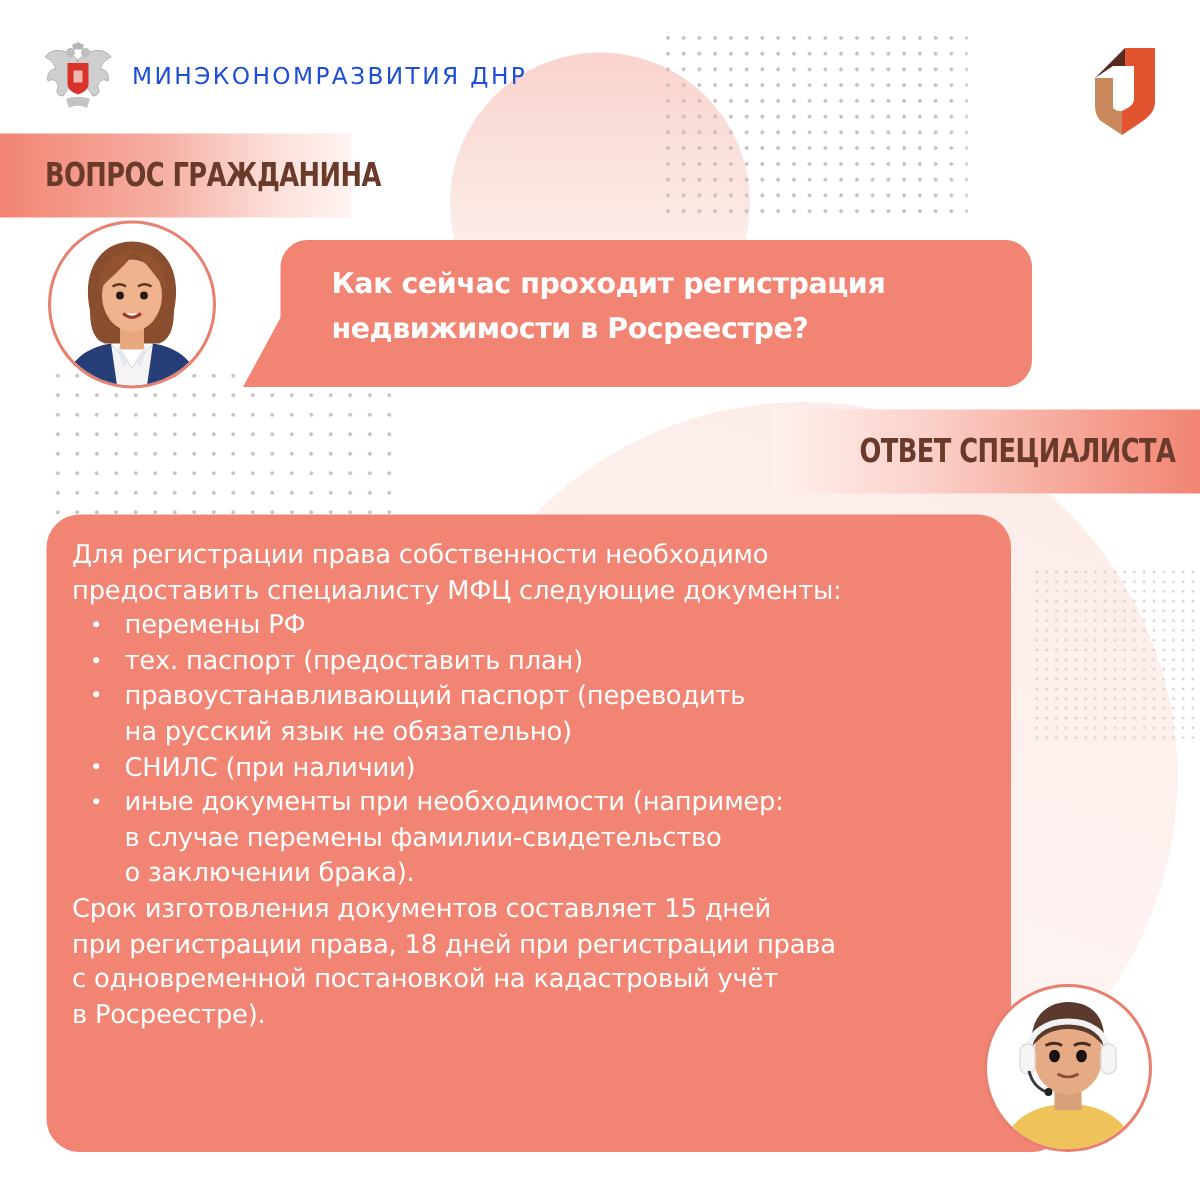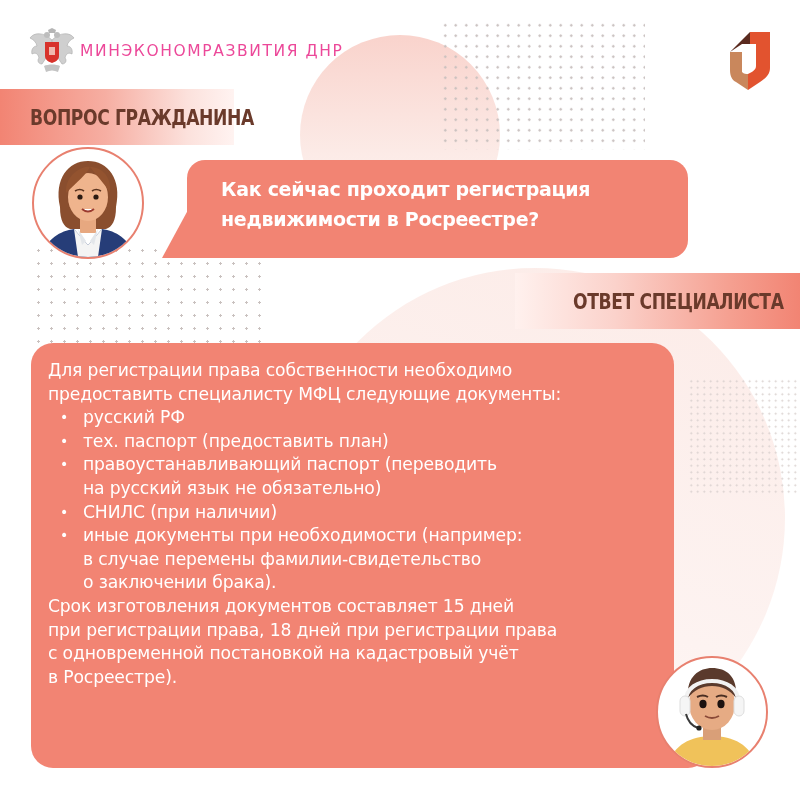--- a/index.html
+++ b/index.html
@@ -23,21 +23,21 @@
     }
     .dots-top { left: 440px; top: 20px; width: 205px; height: 130px; background-size: 10.5px 10.5px; }
     .dots-left { left: 32px; top: 244px; width: 236px; height: 100px; background-size: 13px 13px; }
     .dots-right { left: 688px; top: 378px; width: 112px; height: 118px; background-size: 6.5px 6.5px;
       background-image: radial-gradient(circle, #d8cfcd 0.8px, transparent 1.1px); }
 
     
     .logo-row { position: absolute; left: 28px; top: 28px; height: 46px; display: flex; align-items: center; }
     .coat-of-arms { width: 48px; height: 46px; position: relative; }
     .ministry-name {
-      margin-left: 4px; font-size: 15.5px; letter-spacing: 1.6px; color: #ec4899;
+      margin-left: 12px; font-size: 15.5px; letter-spacing: 1.6px; color: #1d4ed8;
       font-family: "DejaVu Sans", sans-serif; font-weight: normal;
     }
     .mfc-logo { position: absolute; left: 722px; top: 30px; width: 50px; height: 62px; }
 
     
     .band {
       position: absolute; height: 56px; display: flex; align-items: center;
       font-family: "DejaVu Sans", sans-serif; font-weight: bold; color: #6a3a2b;
       font-size: 22px; letter-spacing: -0.5px; transform-origin: left center;
     }
@@ -171,21 +171,21 @@
     <span class="band-text">ОТВЕТ СПЕЦИАЛИСТА</span>
   </div>
 
   <div class="answer-box-ext"></div>
   <div class="answer-box">
     <div class="answer-line">Для регистрации права собственности необходимо</div>
     <div class="answer-line">предоставить специалисту МФЦ следующие документы:</div>
     <ul class="answer-list">
       <li class="answer-item">
         <span class="bullet">•</span>
-        <div>русский РФ</div>
+        <div>перемены РФ</div>
       </li>
       <li class="answer-item">
         <span class="bullet">•</span>
         <div>тех. паспорт (предоставить план)</div>
       </li>
       <li class="answer-item">
         <span class="bullet">•</span>
         <div>правоустанавливающий паспорт (переводить</div>
         <div>на русский язык не обязательно)</div>
       </li>

